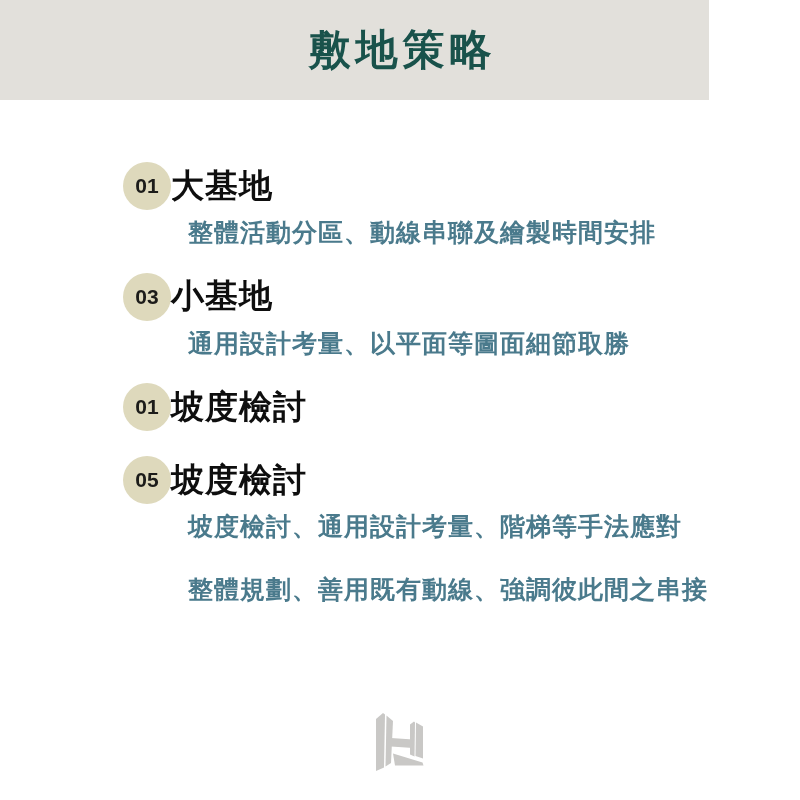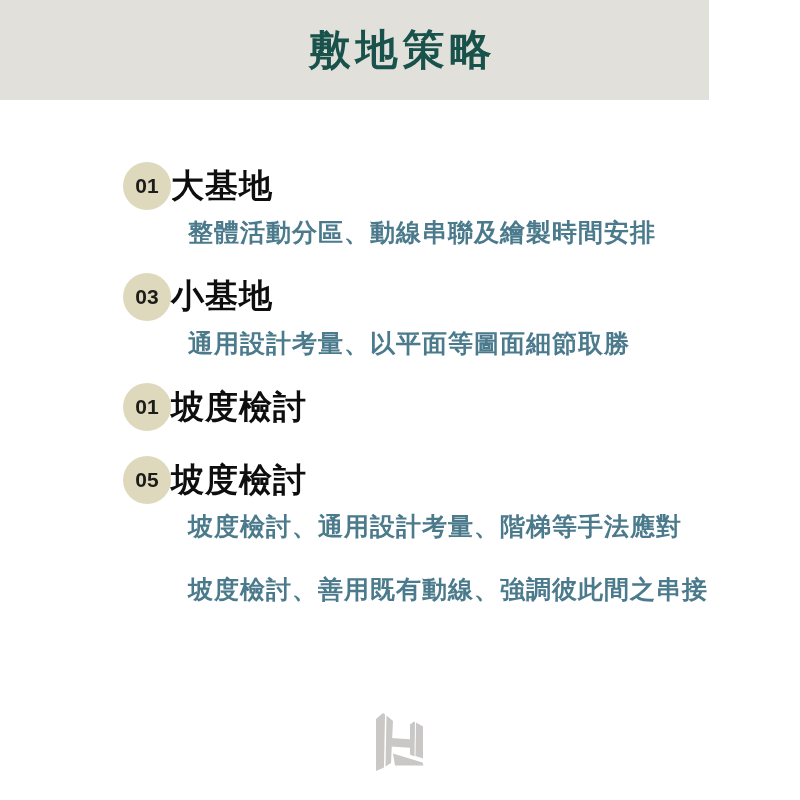--- a/index.html
+++ b/index.html
@@ -99,21 +99,21 @@
 
     <div class="item">
       <div class="item-head">
         <div class="badge">05</div>
         <div class="item-title">坡度檢討</div>
       </div>
       <div class="item-desc">坡度檢討、通用設計考量、階梯等手法應對</div>
     </div>
 
     <div class="item">
-      <div class="item-desc">坡度檢討、善用既有動線、強調彼此間之串接</div>
+      <div class="item-desc">整體規劃、善用既有動線、強調彼此間之串接</div>
     </div>
 
   </div>
 
   <div class="logo">
     <svg viewBox="0 0 50 62" xmlns="http://www.w3.org/2000/svg" aria-hidden="true">
 
       <polygon points="1,7 8,1 10,2.5 9,55.5 1,59"></polygon>
       <polygon points="11.5,3.5 18,9 16,51 10.5,54.5"></polygon>
 

